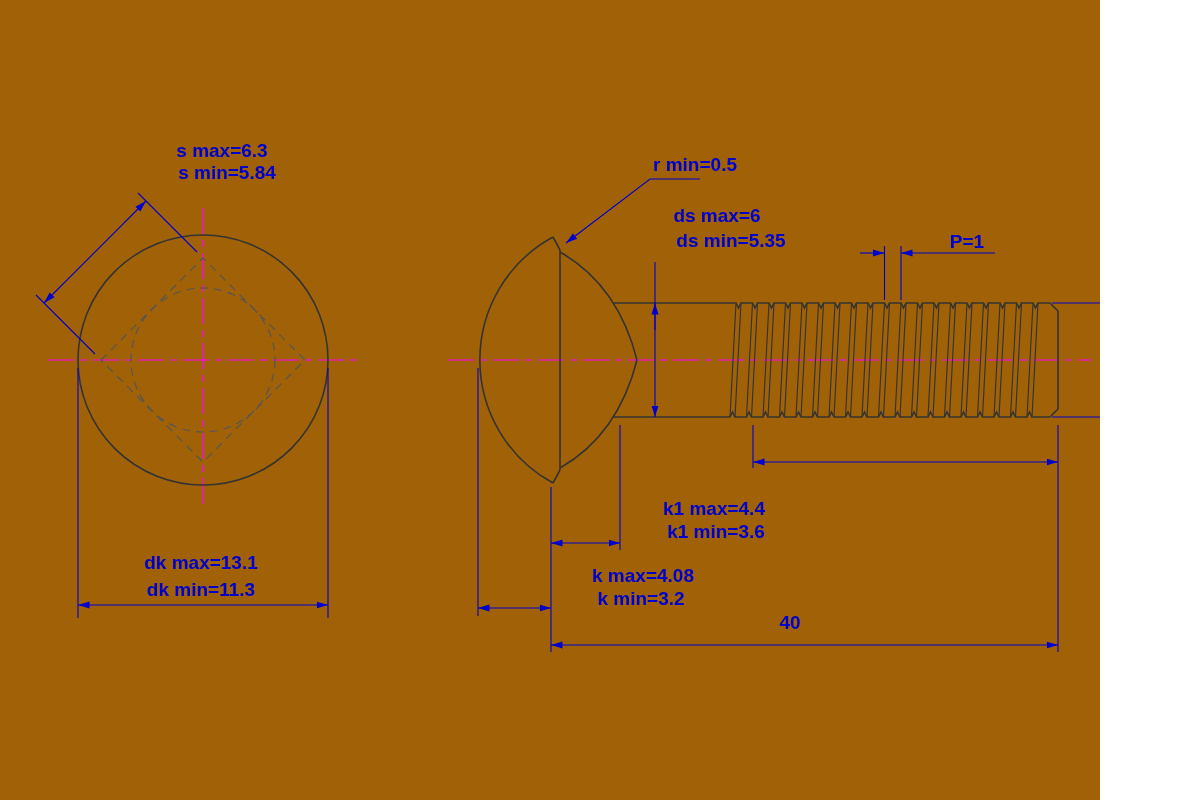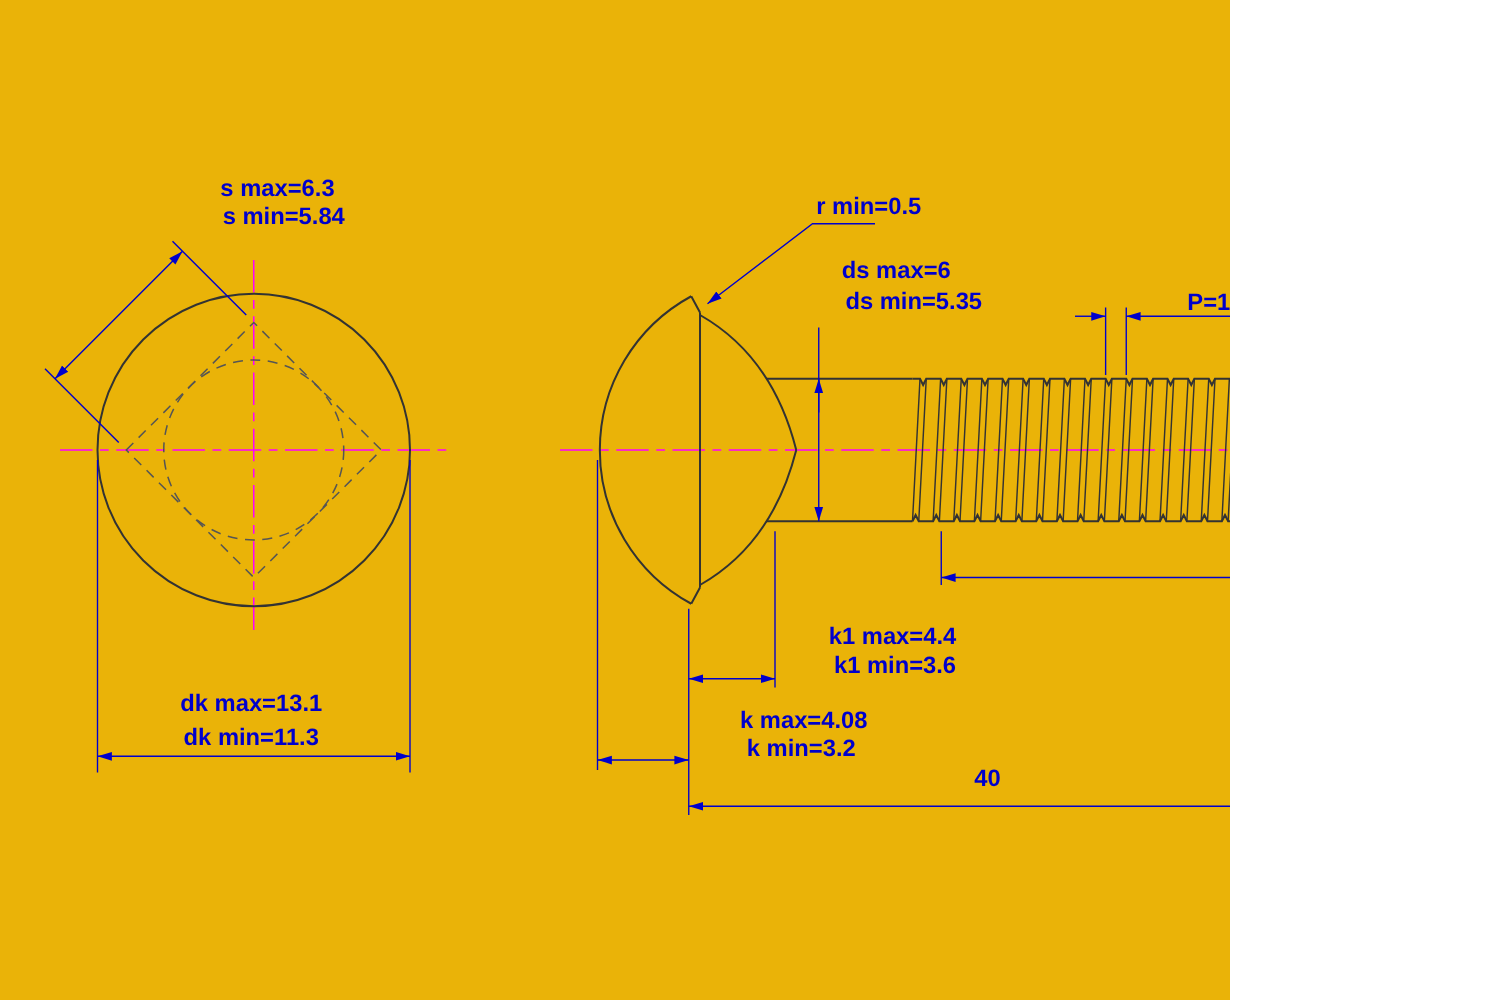--- a/index.html
+++ b/index.html
@@ -1,16 +1,16 @@
 <!DOCTYPE html>
 <html><head>
 <meta charset="utf-8">
 <style>
   html,body{margin:0;padding:0;background:#ffffff;}
-  .stage{position:relative;width:984px;height:800px;background:#eab308;overflow:hidden;}
+  .stage{position:relative;width:1100px;height:800px;background:#a16207;overflow:hidden;}
   svg{display:block;}
   .ol   {stroke:#333333;stroke-width:1.6;fill:none;}
   .thr  {stroke:#333333;stroke-width:1.15;fill:none;}
   .hid  {stroke:#555555;stroke-width:1.2;fill:none;stroke-dasharray:8 6;}
   .cl   {stroke:#ff00ff;stroke-width:1.2;fill:none;stroke-dasharray:26 6 7 6;}
   .dim  {stroke:#0000cc;stroke-width:1.1;fill:none;}
   .lbl  {fill:#0000cc;font-family:"Liberation Sans",sans-serif;font-size:19px;font-weight:bold;text-anchor:middle;}
 </style>
 </head>
 <body>

